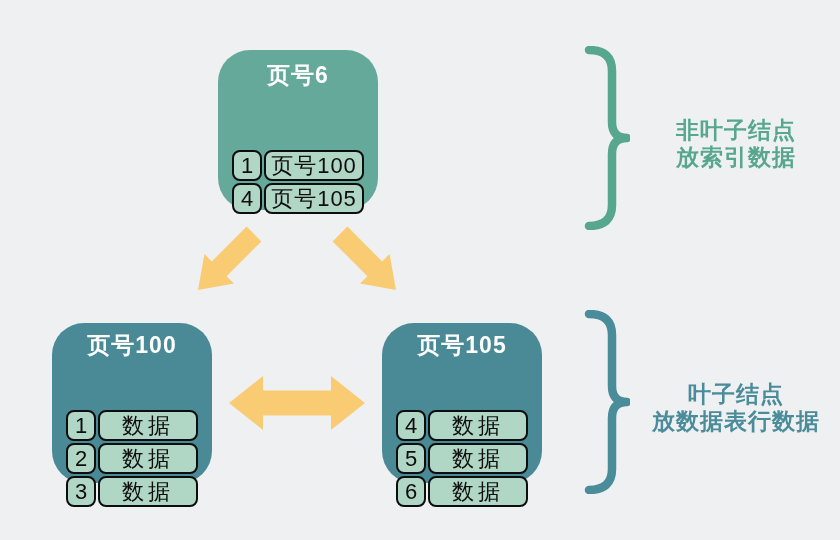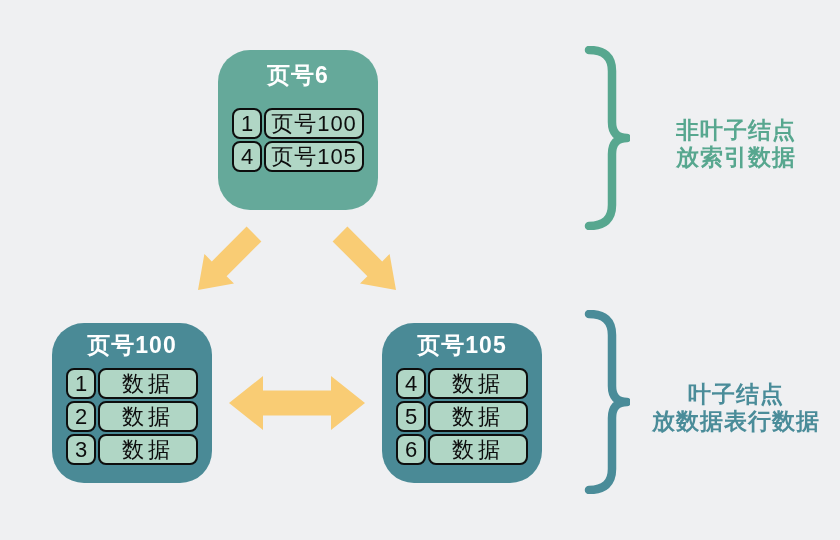--- a/index.html
+++ b/index.html
@@ -2,21 +2,21 @@
 <html><head>
 <meta charset="utf-8">
 <style>
   * { margin:0; padding:0; box-sizing:border-box; }
   html,body { width:840px; height:540px; }
   body { font-family:"Liberation Sans", sans-serif; background:#eff0f2; overflow:hidden; }
   .canvas { position:relative; width:840px; height:540px; background:#eff0f2; }
 
   
   .page-box { position:absolute; width:160px; height:160px; border-radius:32px;
-              display:flex; flex-direction:column; align-items:center; }
+              display:flex; flex-direction:column; align-items:center;gap:42px; }
   .page-box.root { background:#65a99a; }
   .page-box.leaf { background:#4a8a96; }
   .page-title { color:#ffffff; font-weight:bold; font-size:23px; line-height:30px; letter-spacing:1px; }
   .root .page-title { margin-top:10px; }
   .leaf .page-title { margin-top:7px; }
   .rows { display:flex; flex-direction:column; gap:2px; }
   .root .rows { margin-top:18px; }
   .leaf .rows { margin-top:8px; }
   .row { display:flex; gap:2px; }
   .cell { background:#b0d6c5; border:2.5px solid #0d0d0d; border-radius:8px;

